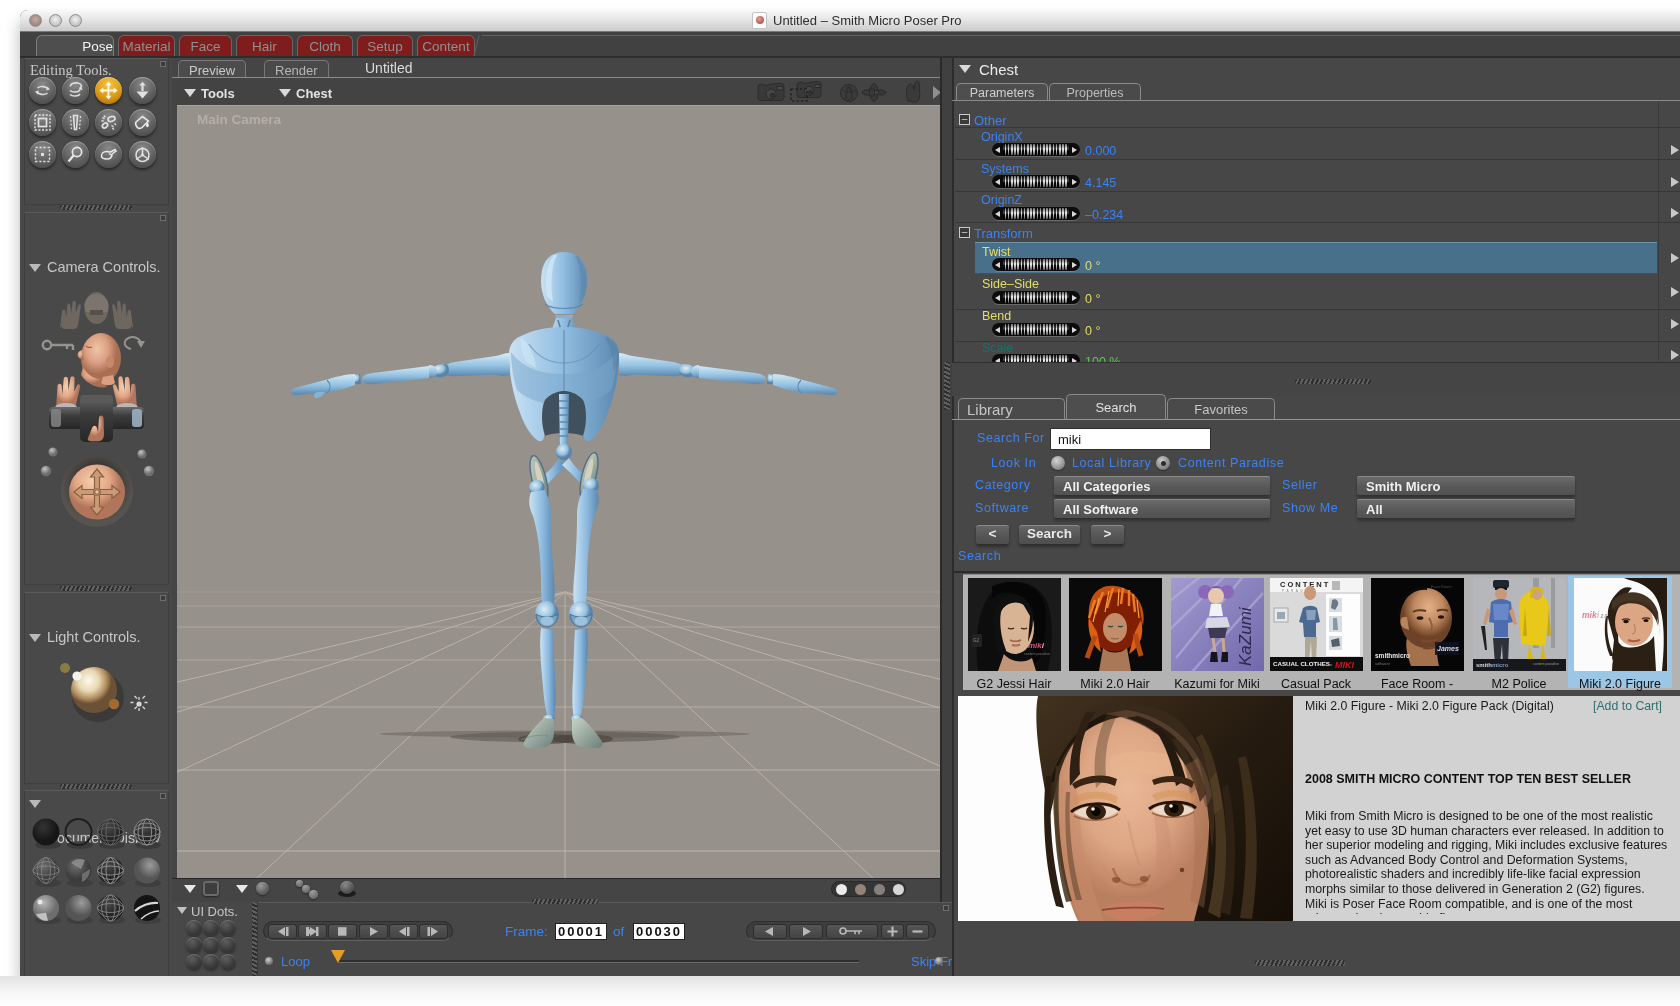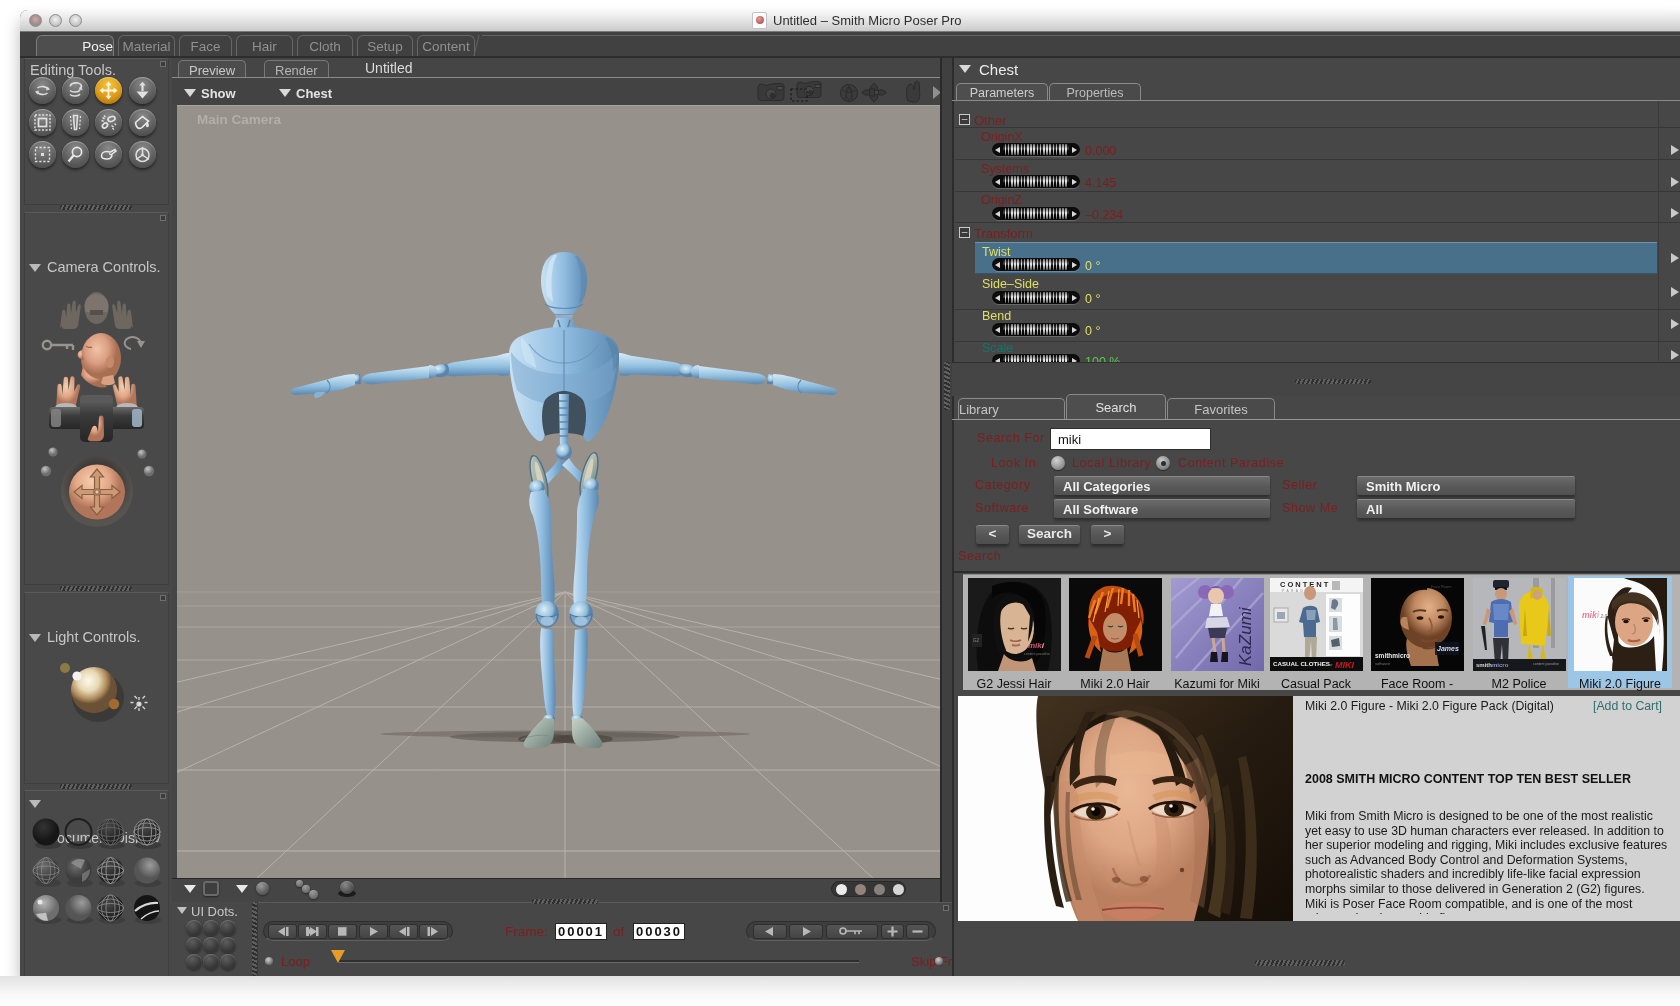--- a/index.html
+++ b/index.html
@@ -4,21 +4,21 @@
 <style>
 html,body{margin:0;padding:0;}
 body{width:1680px;height:1006px;overflow:hidden;font-family:"Liberation Sans",sans-serif;background:#fff;-webkit-font-smoothing:antialiased;}
 #page{position:relative;width:1680px;height:1006px;background:#fff;}
 .abs{position:absolute;}
 #win{left:20px;top:10px;width:1660px;height:966px;background:#464646;border-radius:8px 0 0 0;box-shadow:0 10px 16px rgba(0,0,0,0.28);}
 #titlebar{left:20px;top:10px;width:1660px;height:22px;background:linear-gradient(#f9f9f9,#e6e6e6 45%,#cbcbcb);border-radius:8px 0 0 0;border-bottom:1px solid #787878;box-sizing:border-box;}
 .tl{top:14px;width:13px;height:13px;border-radius:50%;border:1px solid #8d8d8d;box-sizing:border-box;}
 #title-grp{left:752px;top:12px;height:16px;display:flex;align-items:center;font-size:13px;color:#2e2e2e;}
 #tabbar{left:20px;top:32px;width:1660px;height:26px;background:#414141;border-bottom:2px solid #2d2d2d;box-sizing:border-box;}
-.ttab{top:35px;height:21px;border:1px solid #666;border-bottom:none;border-radius:6px 6px 0 0;background:#404040;color:#909090;font-size:13.5px;text-align:center;line-height:21px;box-sizing:border-box;}
+.ttab{top:35px;height:21px;border:1px solid #666;border-bottom:none;border-radius:6px 6px 0 0;background:#7f1d1d;color:#909090;font-size:13.5px;text-align:center;line-height:21px;box-sizing:border-box;}
 .ttab.act{background:#4e4e4e;color:#f2f2f2;border-color:#7c7c7c;}
 
 .lsec{background:#494949;border:1px solid #3e3e3e;border-top-color:#5a5a5a;box-sizing:border-box;}
 .grip{width:6px;height:6px;border:1px solid #6e6e6e;background:#3c3c3c;box-sizing:border-box;}
 .ltitle{color:#c6c6c6;font-size:14.5px;white-space:nowrap;}
 .tri{width:0;height:0;border-left:6.5px solid transparent;border-right:6.5px solid transparent;border-top:8px solid #b9b9b9;}
 .hatch{background:repeating-linear-gradient(115deg,#2f2f2f 0 2px,#5f5f5f 2px 4px);border-radius:2px;}
 .toolbtn{width:27px;height:27px;border-radius:50%;background:radial-gradient(circle at 50% 28%,#8a8a8a,#5f5f5f 55%,#474747 95%);box-shadow:0 2px 3px rgba(0,0,0,0.5), inset 0 1px 1px rgba(255,255,255,0.35);}
 .toolbtn.orange{background:radial-gradient(circle at 50% 28%,#f6c63e,#dc9a16 55%,#a86a08 95%);}
 .toolbtn svg{position:absolute;left:4px;top:4px;}
@@ -27,21 +27,21 @@
 .vtab{top:60px;height:19px;border:1px solid #787878;border-bottom:none;border-radius:5px 5px 0 0;background:#494949;color:#c9c9c9;font-size:13px;line-height:19px;box-sizing:border-box;padding:0 10px;}
 #vp-underline{left:172px;top:77px;width:780px;height:1px;background:#8b8b8b;}
 #vp-toolrow{left:172px;top:78px;width:780px;height:27px;background:#434343;}
 .wtri{width:0;height:0;border-left:6px solid transparent;border-right:6px solid transparent;border-top:8px solid #d9d9d9;}
 .wlab{color:#e3e3e3;font-size:13px;font-weight:bold;}
 #canvas{left:177px;top:105px;width:763px;height:773px;overflow:hidden;background:#97918b;border-top:1px solid #a9a39d;box-sizing:border-box;}
 #vp-botbar{left:172px;top:878px;width:780px;height:24px;background:#454545;border-top:1px solid #262626;box-sizing:border-box;}
 
 #rpanel{left:952px;top:58px;width:728px;height:918px;background:#474747;border-left:2px solid #2c2c2c;box-sizing:border-box;}
 .ptab{height:18px;border:1px solid #8a8a8a;border-bottom:none;border-radius:5px 5px 0 0;background:#4a4a4a;color:#cfcfcf;font-size:12.5px;line-height:18px;text-align:center;box-sizing:border-box;}
-.plabel{color:#7f1d1d;font-size:12.5px;}
+.plabel{color:#3b82f6;font-size:12.5px;}
 .sep{height:1px;background:rgba(0,0,0,0.22);}
 .slider{width:88px;height:13px;border-radius:6.5px;background:#0c0c0c;box-shadow:0 1px 0 rgba(255,255,255,0.18);}
 .slider .mid{position:absolute;left:11px;top:1px;width:66px;height:11px;background:repeating-linear-gradient(90deg,#0a0a0a 0 1.6px,#e6e6e6 1.6px 3.2px);}
 .slider .shade{position:absolute;left:11px;top:1px;width:66px;height:11px;background:linear-gradient(180deg,rgba(0,0,0,0.55),rgba(255,255,255,0.25) 45%,rgba(0,0,0,0.1) 60%,rgba(0,0,0,0.65));}
 .slider .la{position:absolute;left:3px;top:3.5px;width:0;height:0;border-top:3px solid transparent;border-bottom:3px solid transparent;border-right:5px solid #d8d8d8;}
 .slider .ra{position:absolute;right:3px;top:3.5px;width:0;height:0;border-top:3px solid transparent;border-bottom:3px solid transparent;border-left:5px solid #d8d8d8;}
 .rarr{width:0;height:0;border-top:5px solid transparent;border-bottom:5px solid transparent;border-left:8px solid #c9c9c9;}
 .gbox{width:11px;height:11px;border:1px solid #c9c9c9;background:#3a3a3a;box-sizing:border-box;color:#d5d5d5;font-size:10px;line-height:8px;text-align:center;}
 .ddl{background:linear-gradient(#6b6b6b,#585858 55%,#515151);border-top:1px solid #8a8a8a;border-bottom:1px solid #303030;border-radius:2px;color:#f0f0f0;font-weight:bold;font-size:13px;box-sizing:border-box;padding:2px 0 0 9px;height:20px;box-shadow:0 2px 3px rgba(0,0,0,0.3);}
 .sbtn{background:linear-gradient(#666,#555 55%,#4e4e4e);border-top:1px solid #8a8a8a;border-bottom:1px solid #2e2e2e;border-radius:3px;color:#e8e8e8;font-weight:bold;font-size:13.5px;text-align:center;box-sizing:border-box;box-shadow:0 2px 3px rgba(0,0,0,0.35);}
@@ -72,21 +72,21 @@
   <div class="abs ttab" style="left:236px;width:57px;">Hair</div>
   <div class="abs ttab" style="left:297px;width:56px;">Cloth</div>
   <div class="abs ttab" style="left:357px;width:56px;">Setup</div>
   <div class="abs ttab" style="left:417px;width:58px;">Content</div>
   <div class="abs" style="left:482px;top:35px;width:1198px;height:21px;border-top:1px solid #626262;"></div>
   <div class="abs" style="left:476px;top:35px;width:1px;height:21px;background:#626262;transform:skewX(-14deg);"></div>
 
   <div class="abs" id="leftcol" style="left:20px;top:58px;width:152px;height:918px;background:#484848;"></div>
   <div class="abs lsec" style="left:24px;top:58px;width:145px;height:147px;"></div>
   <div class="abs grip" style="left:160px;top:61px;"></div>
-  <div class="abs ltitle" style="left:30px;top:62px;">Editing Tools.</div>
+  <div class="abs ltitle" style="left:30px;top:62px;font-family:Liberation Serif, serif;">Editing Tools.</div>
   <div class="abs toolbtn" style="left:28.5px;top:77px;">
       <svg width="19" height="19" viewBox="0 0 19 19">
         <g fill="none" stroke="#dcdcdc" stroke-width="1.6">
           <path d="M4.5,7 A6,4 0 0 1 15,8.5"></path>
           <path d="M14.5,12 A6,4 0 0 1 4,10.5"></path>
         </g>
         <path d="M13,9.5 l4,-1 -2.5,-3 z" fill="#dcdcdc"></path>
         <path d="M6,9.5 l-4,1 2.5,3 z" fill="#dcdcdc"></path>
       </svg>
     </div>
@@ -405,21 +405,21 @@
   </svg>
   </div>
 
   <div class="abs" id="vpbg"></div>
   <div class="abs vtab" style="left:178px;background:#4c4c4c;">Preview</div>
   <div class="abs vtab" style="left:264px;color:#b5b5b5;">Render</div>
   <div class="abs" style="left:365px;top:60px;font-size:14px;color:#dcdcdc;">Untitled</div>
   <div class="abs" id="vp-underline"></div>
   <div class="abs" id="vp-toolrow"></div>
   <div class="abs wtri" style="left:184px;top:89px;"></div>
-  <div class="abs wlab" style="left:201px;top:86px;">Show</div>
+  <div class="abs wlab" style="left:201px;top:86px;">Tools</div>
   <div class="abs wtri" style="left:279px;top:89px;"></div>
   <div class="abs wlab" style="left:296px;top:86px;">Chest</div>
   <div class="abs" style="left:755px;top:80px;width:190px;height:24px;">
     <svg width="190" height="24" viewBox="0 0 190 24">
       <g fill="#393939" stroke="#2c2c2c" stroke-width="1">
         <path d="M3,7 q0,-3 4,-3 l4,1.5 6,-1.5 q12,-1.5 12,1.5 v12 q0,3 -3,3 h-20 q-3,0 -3,-3z"></path>
         <circle cx="16" cy="14" r="5" fill="#454545"></circle>
           <circle cx="17.5" cy="15.5" r="2.2" fill="#303030"></circle>
           <rect x="22" y="6.5" width="6" height="3.4" fill="#4a4a4a"></rect>
         <path d="M42,5 q0,-3 4,-3 l4,1.5 6,-1.5 q10,-1.5 10,1.5 v11 q0,3 -3,3 h-18 q-3,0 -3,-3z"></path>
@@ -736,21 +736,21 @@
   <div class="abs rarr" style="left:1671px;top:145px;"></div>
   <div class="abs rarr" style="left:1671px;top:177px;"></div>
   <div class="abs rarr" style="left:1671px;top:208px;"></div>
   <div class="abs rarr" style="left:1671px;top:253px;"></div>
   <div class="abs rarr" style="left:1671px;top:287px;"></div>
   <div class="abs rarr" style="left:1671px;top:319px;"></div>
   <div class="abs rarr" style="left:1671px;top:350px;"></div>
   <div class="abs" style="left:1658px;top:101px;width:1px;height:260px;background:#3a3a3a;"></div>
   <div class="abs" style="left:952px;top:362px;width:728px;height:34px;background:#454545;border-top:1px solid #2f2f2f;box-sizing:border-box;"></div>
   <div class="abs hatch" style="left:1295px;top:379px;width:76px;height:5px;"></div>
-  <div class="abs ptab" style="left:958px;top:398px;width:107px;height:21px;line-height:21px;text-align:left;padding-left:0;font-size:13px;color:#c5c5c5;">Library</div>
+  <div class="abs ptab" style="left:958px;top:398px;width:107px;height:21px;line-height:21px;text-align:left;padding-left:8px;font-size:15px;color:#c5c5c5;">Library</div>
   <div class="abs ptab" style="left:1066px;top:394px;width:100px;height:25px;line-height:25px;font-size:13px;background:#4e4e4e;color:#e0e0e0;">Search</div>
   <div class="abs ptab" style="left:1167px;top:398px;width:108px;height:21px;line-height:21px;font-size:13px;color:#c5c5c5;">Favorites</div>
   <div class="abs" style="left:952px;top:419px;width:728px;height:1px;background:#979797;"></div>
   <div class="abs plabel" style="left:977px;top:431px;letter-spacing:0.6px;">Search For</div>
   <div class="abs" style="left:1050px;top:428px;width:161px;height:22px;background:#fff;border:1px solid #2e2e2e;box-sizing:border-box;"></div>
   <div class="abs" style="left:1058px;top:432px;font-size:13px;color:#111;">miki</div>
   <div class="abs plabel" style="left:991px;top:456px;letter-spacing:0.6px;">Look In</div>
   <div class="abs" style="left:1051px;top:456px;width:14px;height:14px;border-radius:50%;background:radial-gradient(circle at 40% 32%,#d2d2d2,#8a8a8a 70%,#6e6e6e);box-shadow:0 1px 1px rgba(0,0,0,0.4);"></div>
   <div class="abs plabel" style="left:1072px;top:456px;letter-spacing:0.6px;">Local Library</div>
   <div class="abs" style="left:1156px;top:456px;width:14px;height:14px;border-radius:50%;background:radial-gradient(circle at 40% 32%,#cacaca,#7e7e7e 70%,#5e5e5e);box-shadow:0 1px 1px rgba(0,0,0,0.4);"></div>

